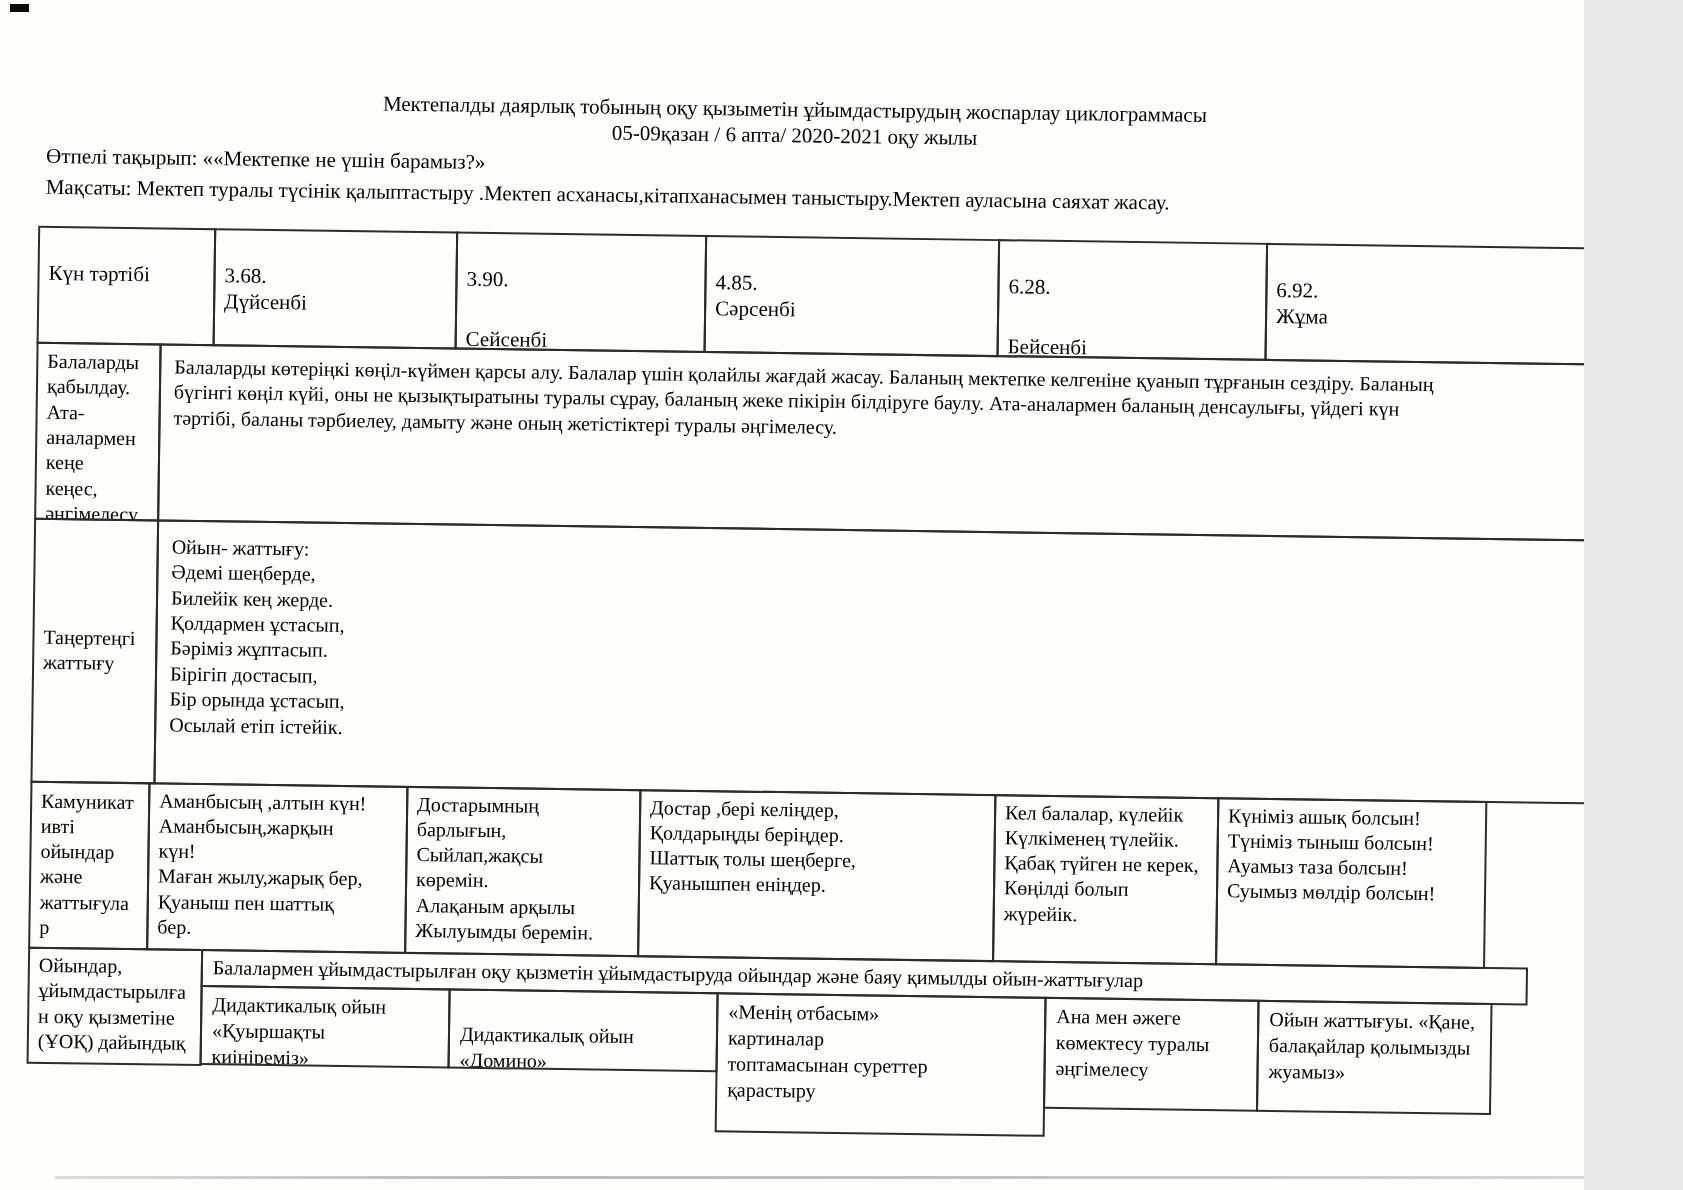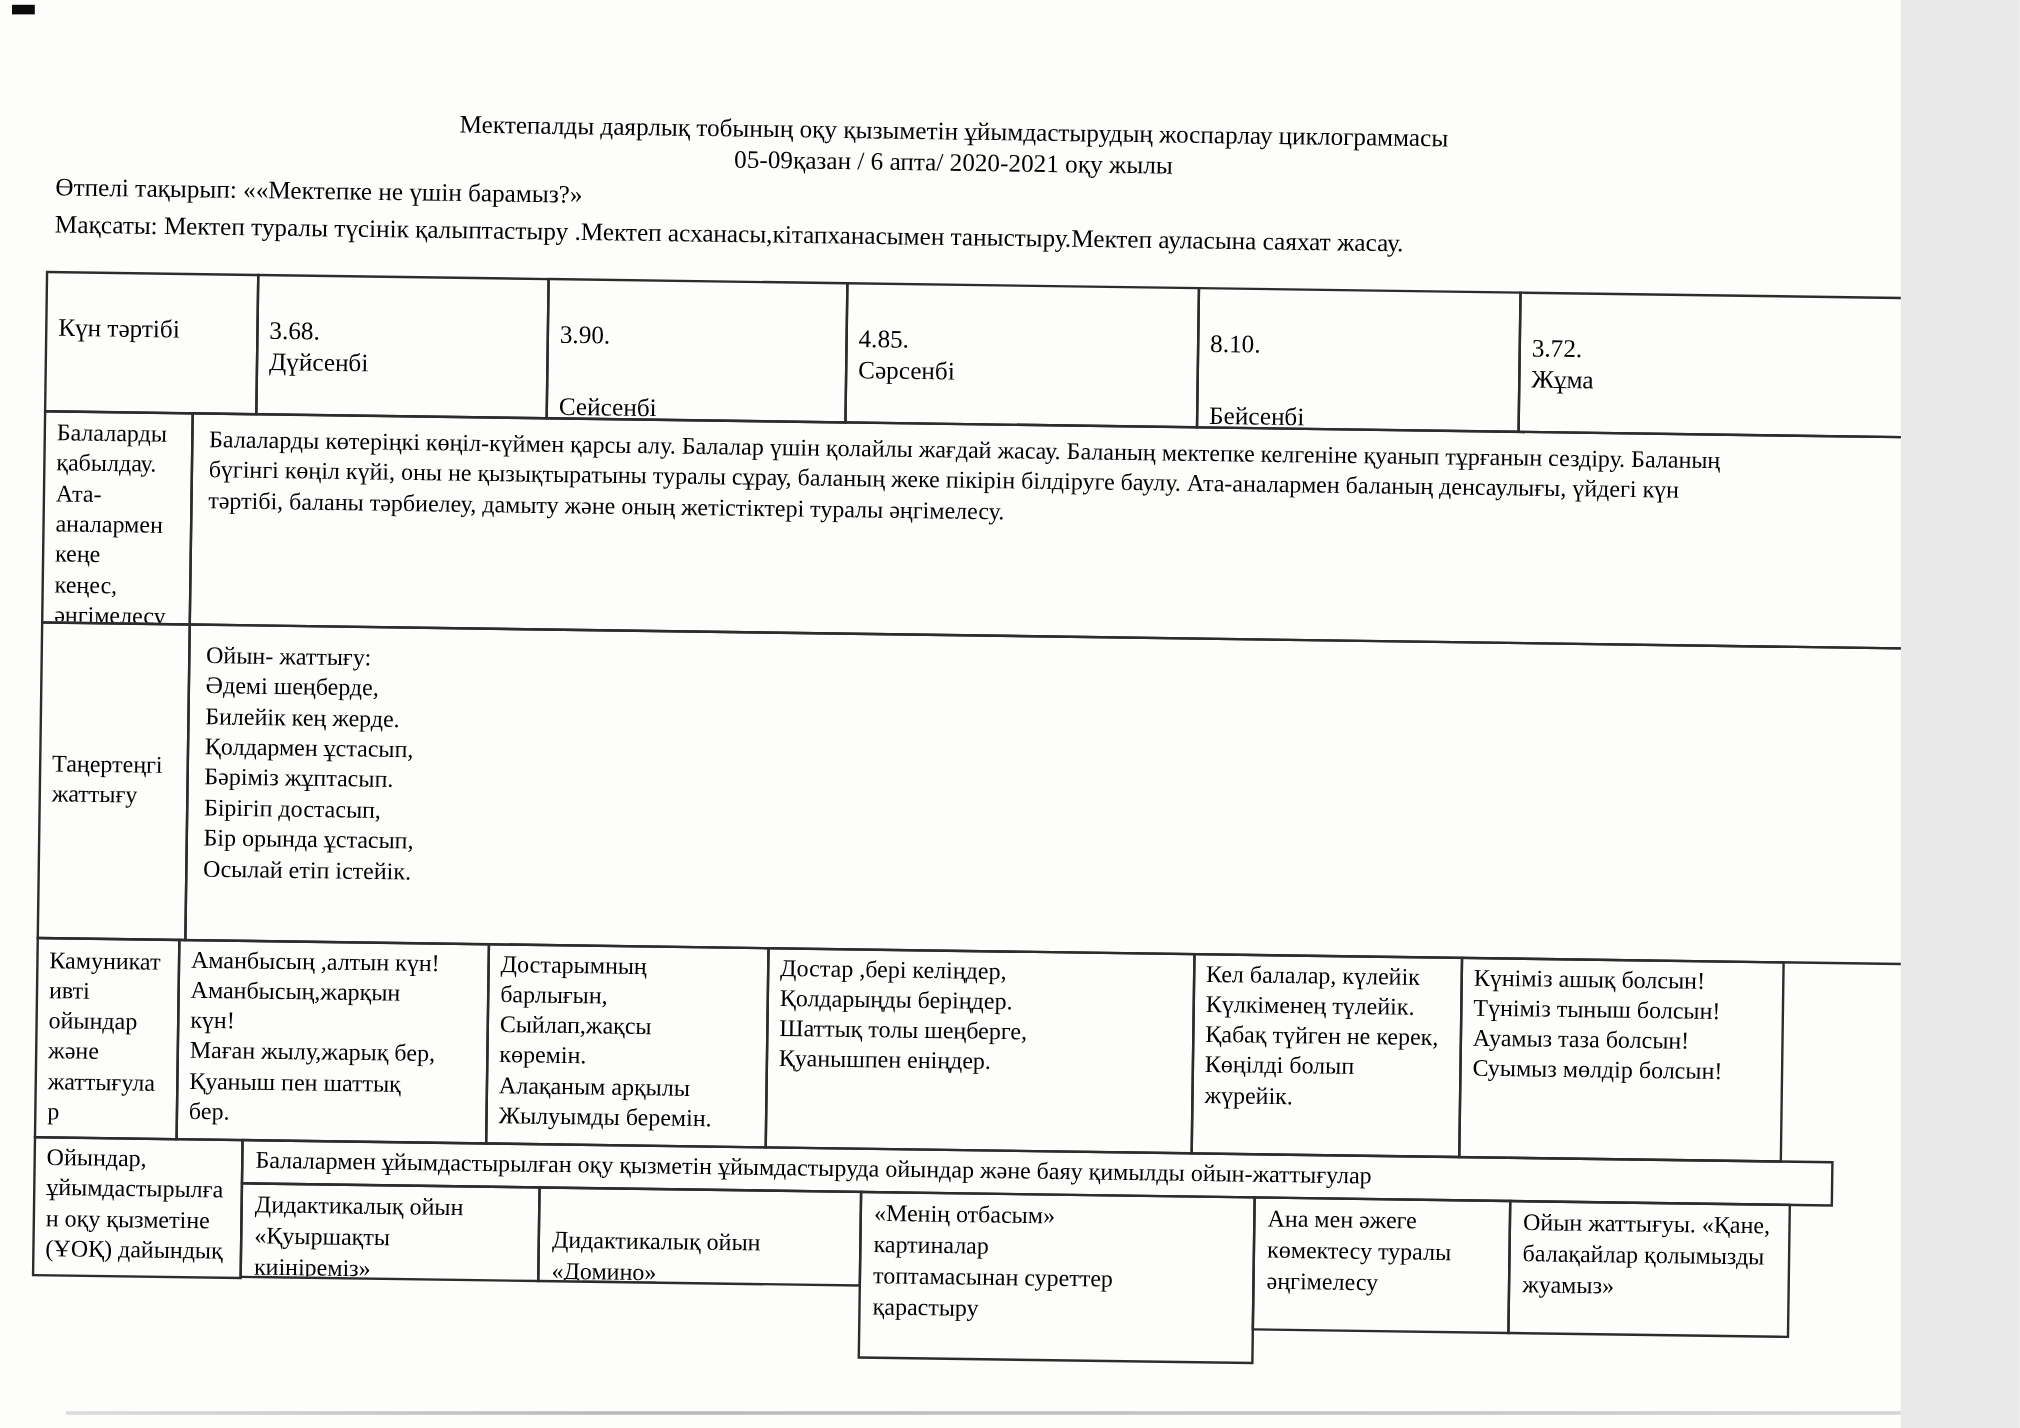--- a/index.html
+++ b/index.html
@@ -101,25 +101,25 @@
         </div>
         <div class="cell hd low" style="width:251px">
           <span>3.90.</span>
           <span class="day">Сейсенбі</span>
         </div>
         <div class="cell hd" style="width:295px">
           <span>4.85.</span>
           <span class="day">Сәрсенбі</span>
         </div>
         <div class="cell hd low" style="width:270px">
-          <span>8.10.</span>
+          <span>6.28.</span>
           <span class="day">Бейсенбі</span>
         </div>
         <div class="cell hd" style="width:328px">
-          <span>3.72.</span>
+          <span>6.92.</span>
           <span class="day">Жұма</span>
         </div>
       </div>
 
       <div class="row">
         <div class="cell rc-label">Балаларды
 қабылдау.
 Ата-
 аналармен
 кеңе

